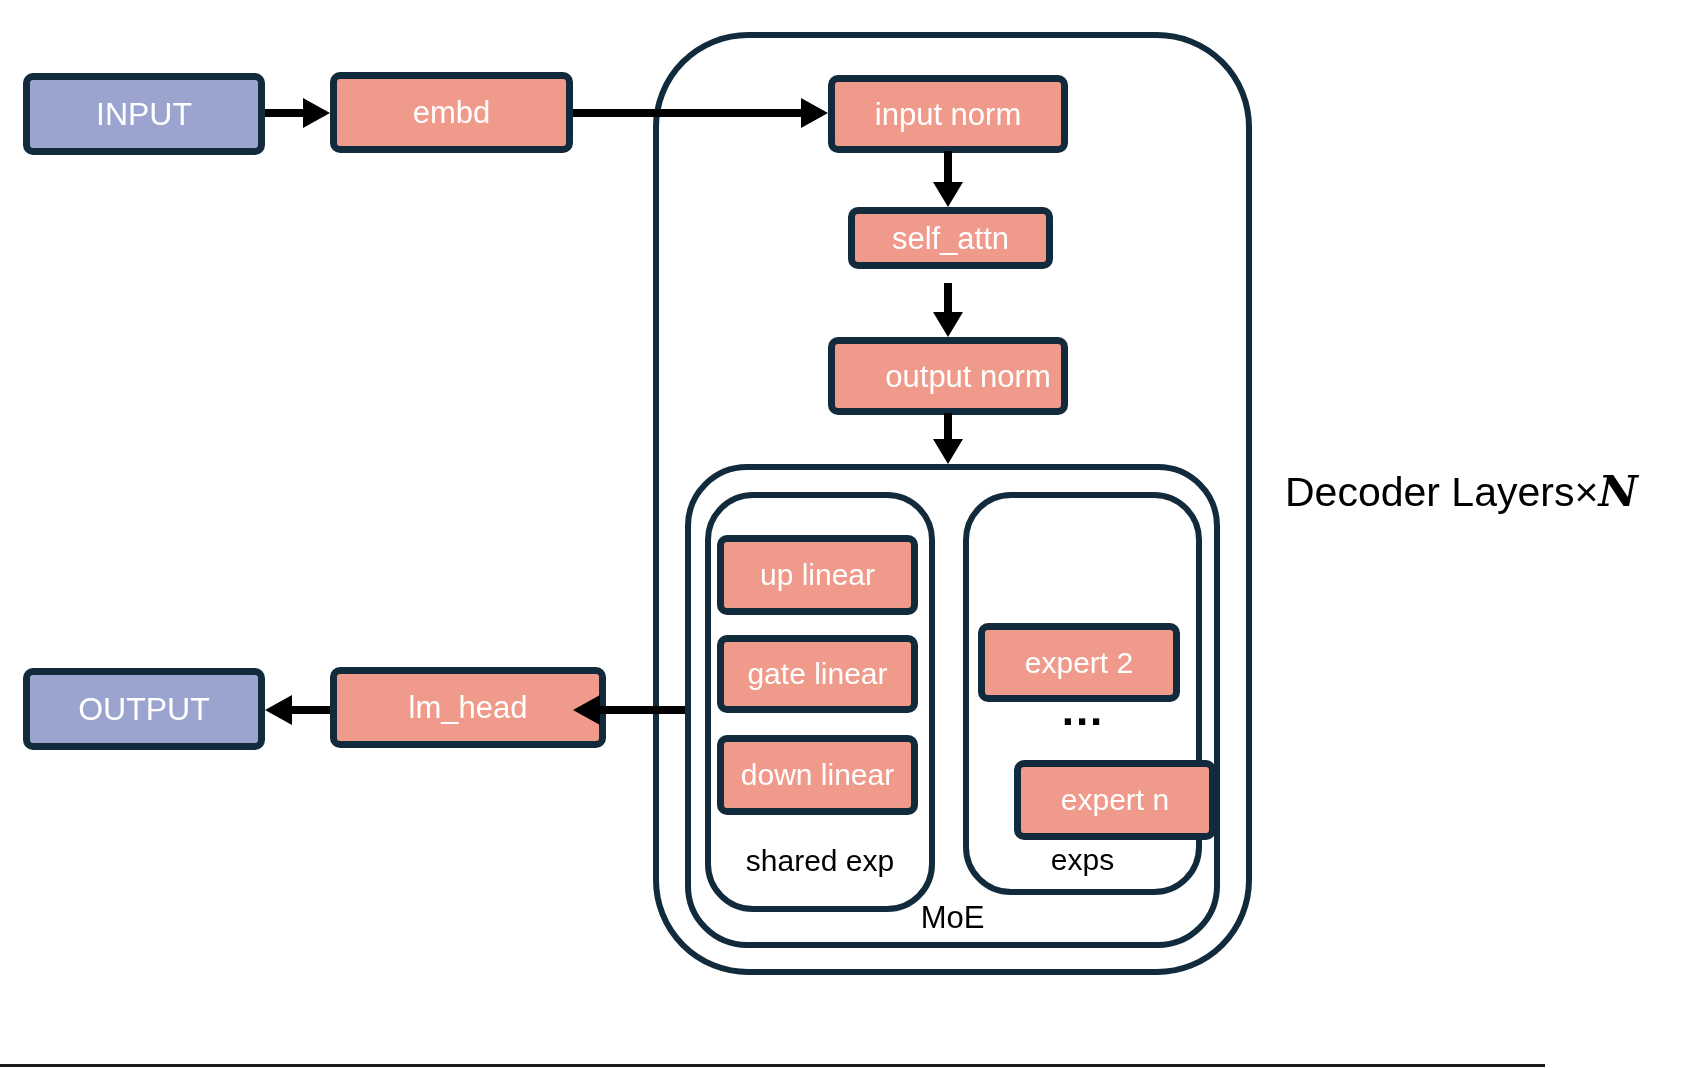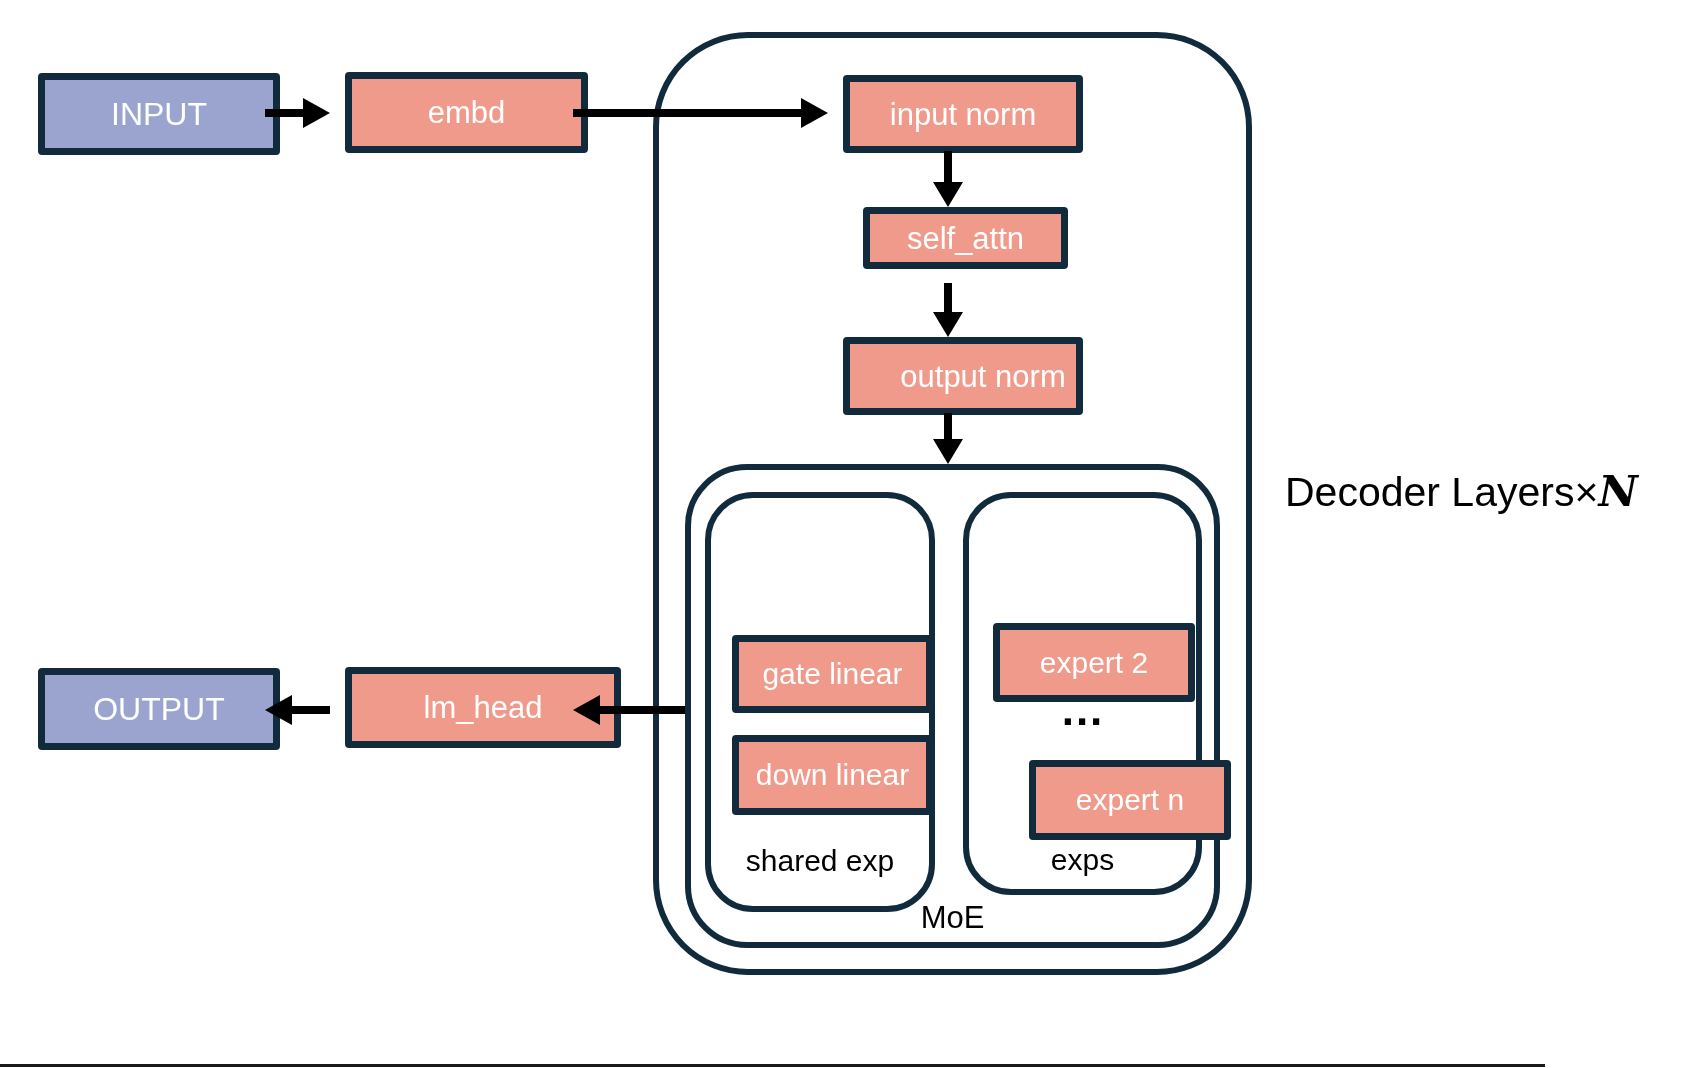--- a/index.html
+++ b/index.html
@@ -21,26 +21,25 @@
     font-family: "Liberation Sans", sans-serif;
     overflow: hidden;
   }
   .box {
     position: absolute;
     box-sizing: border-box;
     display: flex;
     align-items: center;
     justify-content: center;
     border: 7px solid var(--outline);
-    border-radius: 4px;
+    border-radius: 10px;
     color: var(--block-text);
     font-size: 31px;
     line-height: 1;
     white-space: nowrap;
-    margin-left: 15px;
   }
   .salmon { background: var(--block-fill); }
   .purple { background: var(--io-fill); }
   .outline-container {
     position: absolute;
     box-sizing: border-box;
     border: 6px solid var(--outline);
     background: transparent;
   }
   .container-label {
@@ -114,20 +113,21 @@
 
   <div class="box purple" style="left:23px; top:73px; width:242px; height:82px; font-size:32px;">INPUT</div>
   <div class="box purple" style="left:23px; top:668px; width:242px; height:82px; font-size:32px;">OUTPUT</div>
 
   <div class="box salmon" style="left:330px; top:72px; width:243px; height:81px;">embd</div>
   <div class="box salmon" style="left:828px; top:75px; width:240px; height:78px;">input norm</div>
   <div class="box salmon" style="left:848px; top:207px; width:205px; height:62px;">self_attn</div>
   <div class="box salmon" style="left:828px; top:337px; width:240px; height:78px;padding-left:40px;">output norm</div>
   <div class="box salmon" style="left:330px; top:667px; width:276px; height:81px;">lm_head</div>
 
+  <div class="box salmon" style="left:717px; top:535px; width:201px; height:80px; font-size:30px;">up linear</div>
   <div class="box salmon" style="left:717px; top:635px; width:201px; height:78px; font-size:30px;">gate linear</div>
   <div class="box salmon" style="left:717px; top:735px; width:201px; height:80px; font-size:30px;">down linear</div>
 
   <div class="box salmon" style="left:978px; top:623px; width:202px; height:79px; font-size:30px;">expert 2</div>
   <div class="dots">...</div>
   <div class="box salmon" style="left:1014px; top:760px; width:202px; height:80px; font-size:30px;">expert n</div>
 
   <div>
     <div class="shaft" style="left:265px; top:109px; width:42px; height:8px;"></div>
     <div class="head head-right" style="left:303px; top:98px;"></div>

